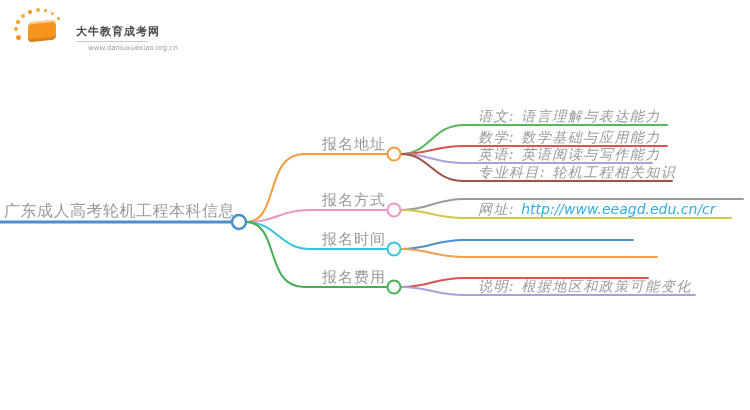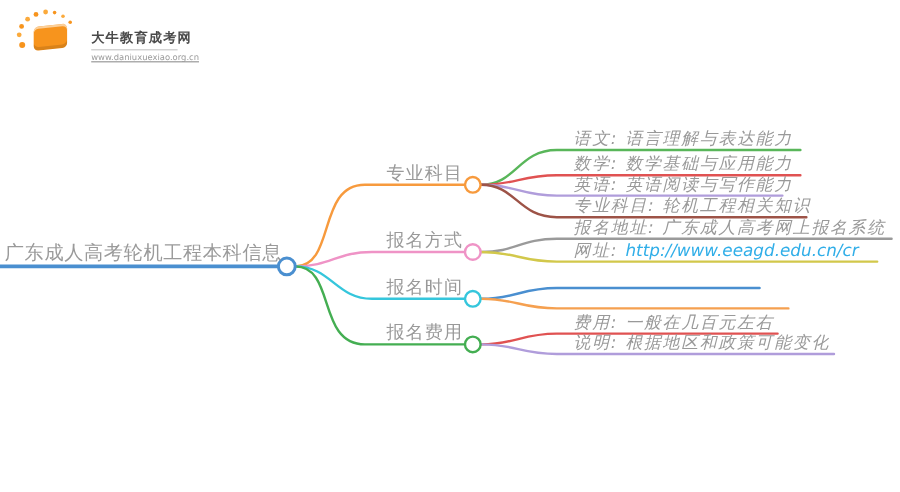--- a/index.html
+++ b/index.html
@@ -18,21 +18,21 @@
   .logo{position:absolute;left:14px;top:8px;width:150px;height:44px;cursor:pointer;}
   .logo-icon{position:absolute;left:0;top:0;width:52px;height:44px;}
   .dot{position:absolute;border-radius:50%;background:#f7941d;display:block;}
   .dot.lt{background:#fbaa3c;}
   .book{position:absolute;left:14px;top:13px;width:28px;height:20px;border-radius:4px;
         transform:rotate(-6deg) skewX(-6deg);
         box-shadow:inset 0 2px 0 rgba(255,255,255,.55), inset 0 -3px 0 rgba(0,0,0,.12);}
   .logo-title{position:absolute;left:62px;top:16px;font-size:11px;font-weight:bold;
               color:#4a4a4a;letter-spacing:1px;white-space:nowrap;}
   .logo-divider{position:absolute;left:62px;top:33px;width:72px;height:1px;background:#c9c9c9;}
-  .logo-url{position:absolute;left:62px;top:36px;font-size:7px;color:#9a9a9a;white-space:nowrap;text-decoration:underline;}
+  .logo-url{position:absolute;left:74px;top:36px;font-size:7px;color:#9a9a9a;white-space:nowrap;}
 </style>
 </head>
 <body>
 
 <div class="stage">
 
   <svg class="wires" width="750" height="410" viewBox="0 0 750 410">
 
     <path class="conn thick" d="M0,222 L233,222" stroke="#4a8fd0"></path>
 
@@ -72,29 +72,27 @@
       <span class="dot" style="left:43px;top:9px;width:3px;height:3px"></span>
       <span class="book" style="background: rgb(247, 148, 29);"></span>
     </div>
     <div class="logo-title">大牛教育成考网</div>
     <div class="logo-divider"></div>
     <div class="logo-url">www.daniuxuexiao.org.cn</div>
   </div>
 
   <div class="node root" style="left:4px;top:201px">广东成人高考轮机工程本科信息</div>
 
-  <div class="node branch" style="left:322px;top:135px">专业科目</div>
+  <div class="node branch" style="left:322px;top:135px">报名地址</div>
   <div class="node branch" style="left:322px;top:191px">报名方式</div>
   <div class="node branch" style="left:322px;top:230px">报名时间</div>
   <div class="node branch" style="left:322px;top:268px">报名费用</div>
 
   <div class="node leaf" style="left:478px;top:108px">语文: 语言理解与表达能力</div>
   <div class="node leaf" style="left:478px;top:129px">数学: 数学基础与应用能力</div>
   <div class="node leaf" style="left:478px;top:146px">英语: 英语阅读与写作能力</div>
   <div class="node leaf" style="left:478px;top:164px">专业科目: 轮机工程相关知识</div>
-  <div class="node leaf" style="left:478px;top:182px">报名地址: 广东成人高考网上报名系统</div>
   <div class="node leaf" style="left:478px;top:201px">
     <span>网址: </span><span class="lnk" style="color: rgb(48, 174, 232);">http://www.eeagd.edu.cn/cr</span>
   </div>
-  <div class="node leaf" style="left:478px;top:261px">费用: 一般在几百元左右</div>
   <div class="node leaf" style="left:478px;top:278px">说明: 根据地区和政策可能变化</div>
 
 </div>
 
 </body></html>

